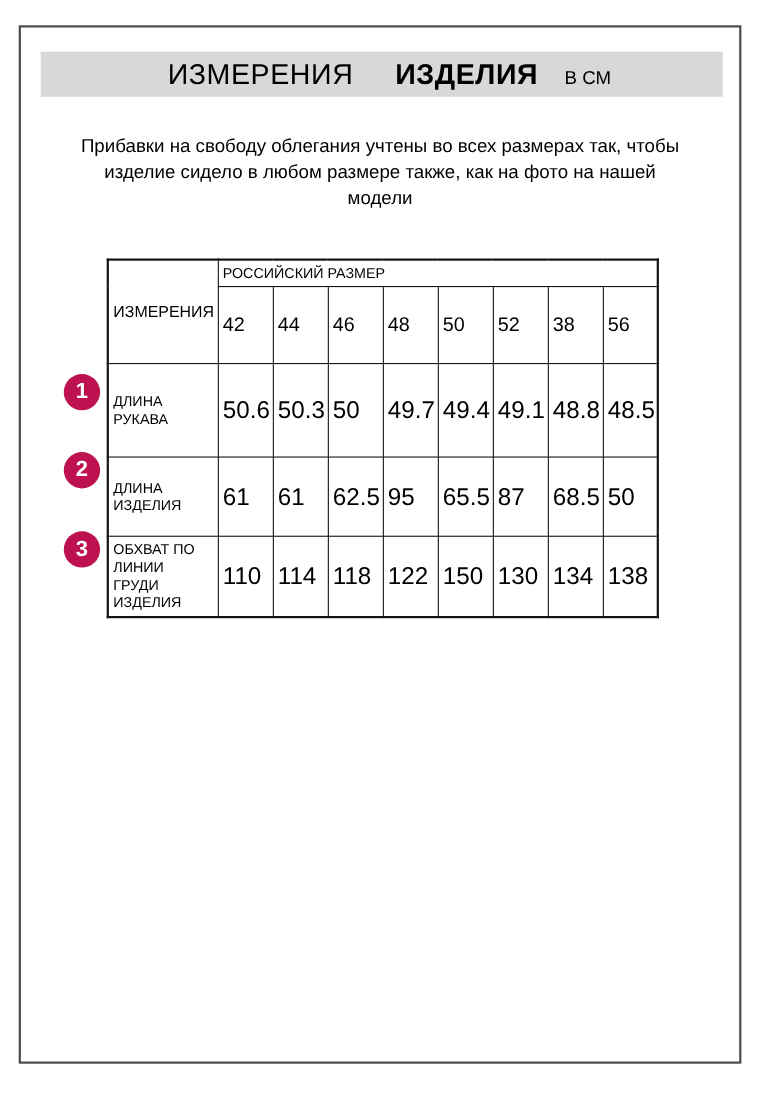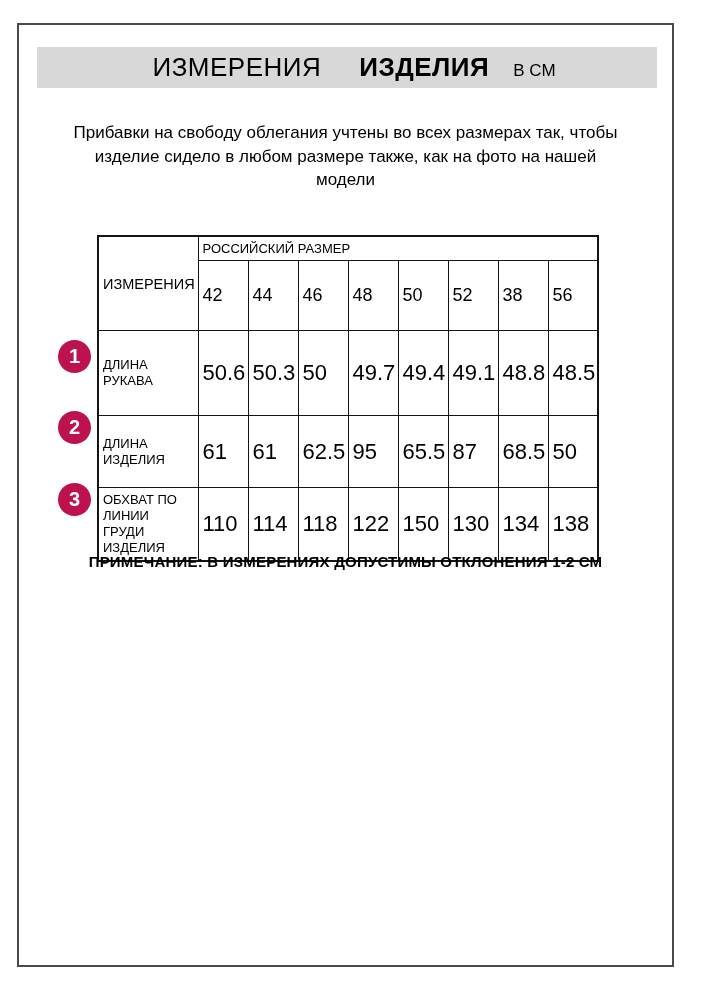--- a/index.html
+++ b/index.html
@@ -190,16 +190,15 @@
           <td class="value-cell">118</td>
           <td class="value-cell">122</td>
           <td class="value-cell">150</td>
           <td class="value-cell">130</td>
           <td class="value-cell">134</td>
           <td class="value-cell">138</td>
         </tr>
       </tbody>
     </table>
 
-    <div class="note">ПРИМЕЧАНИЕ: В ИЗМЕРЕНИЯХ ДОПУСТИМЫ ОТКЛОНЕНИЯ 1-2 СМ</div>
 
   </div>
 </div>
 
 </body></html>

